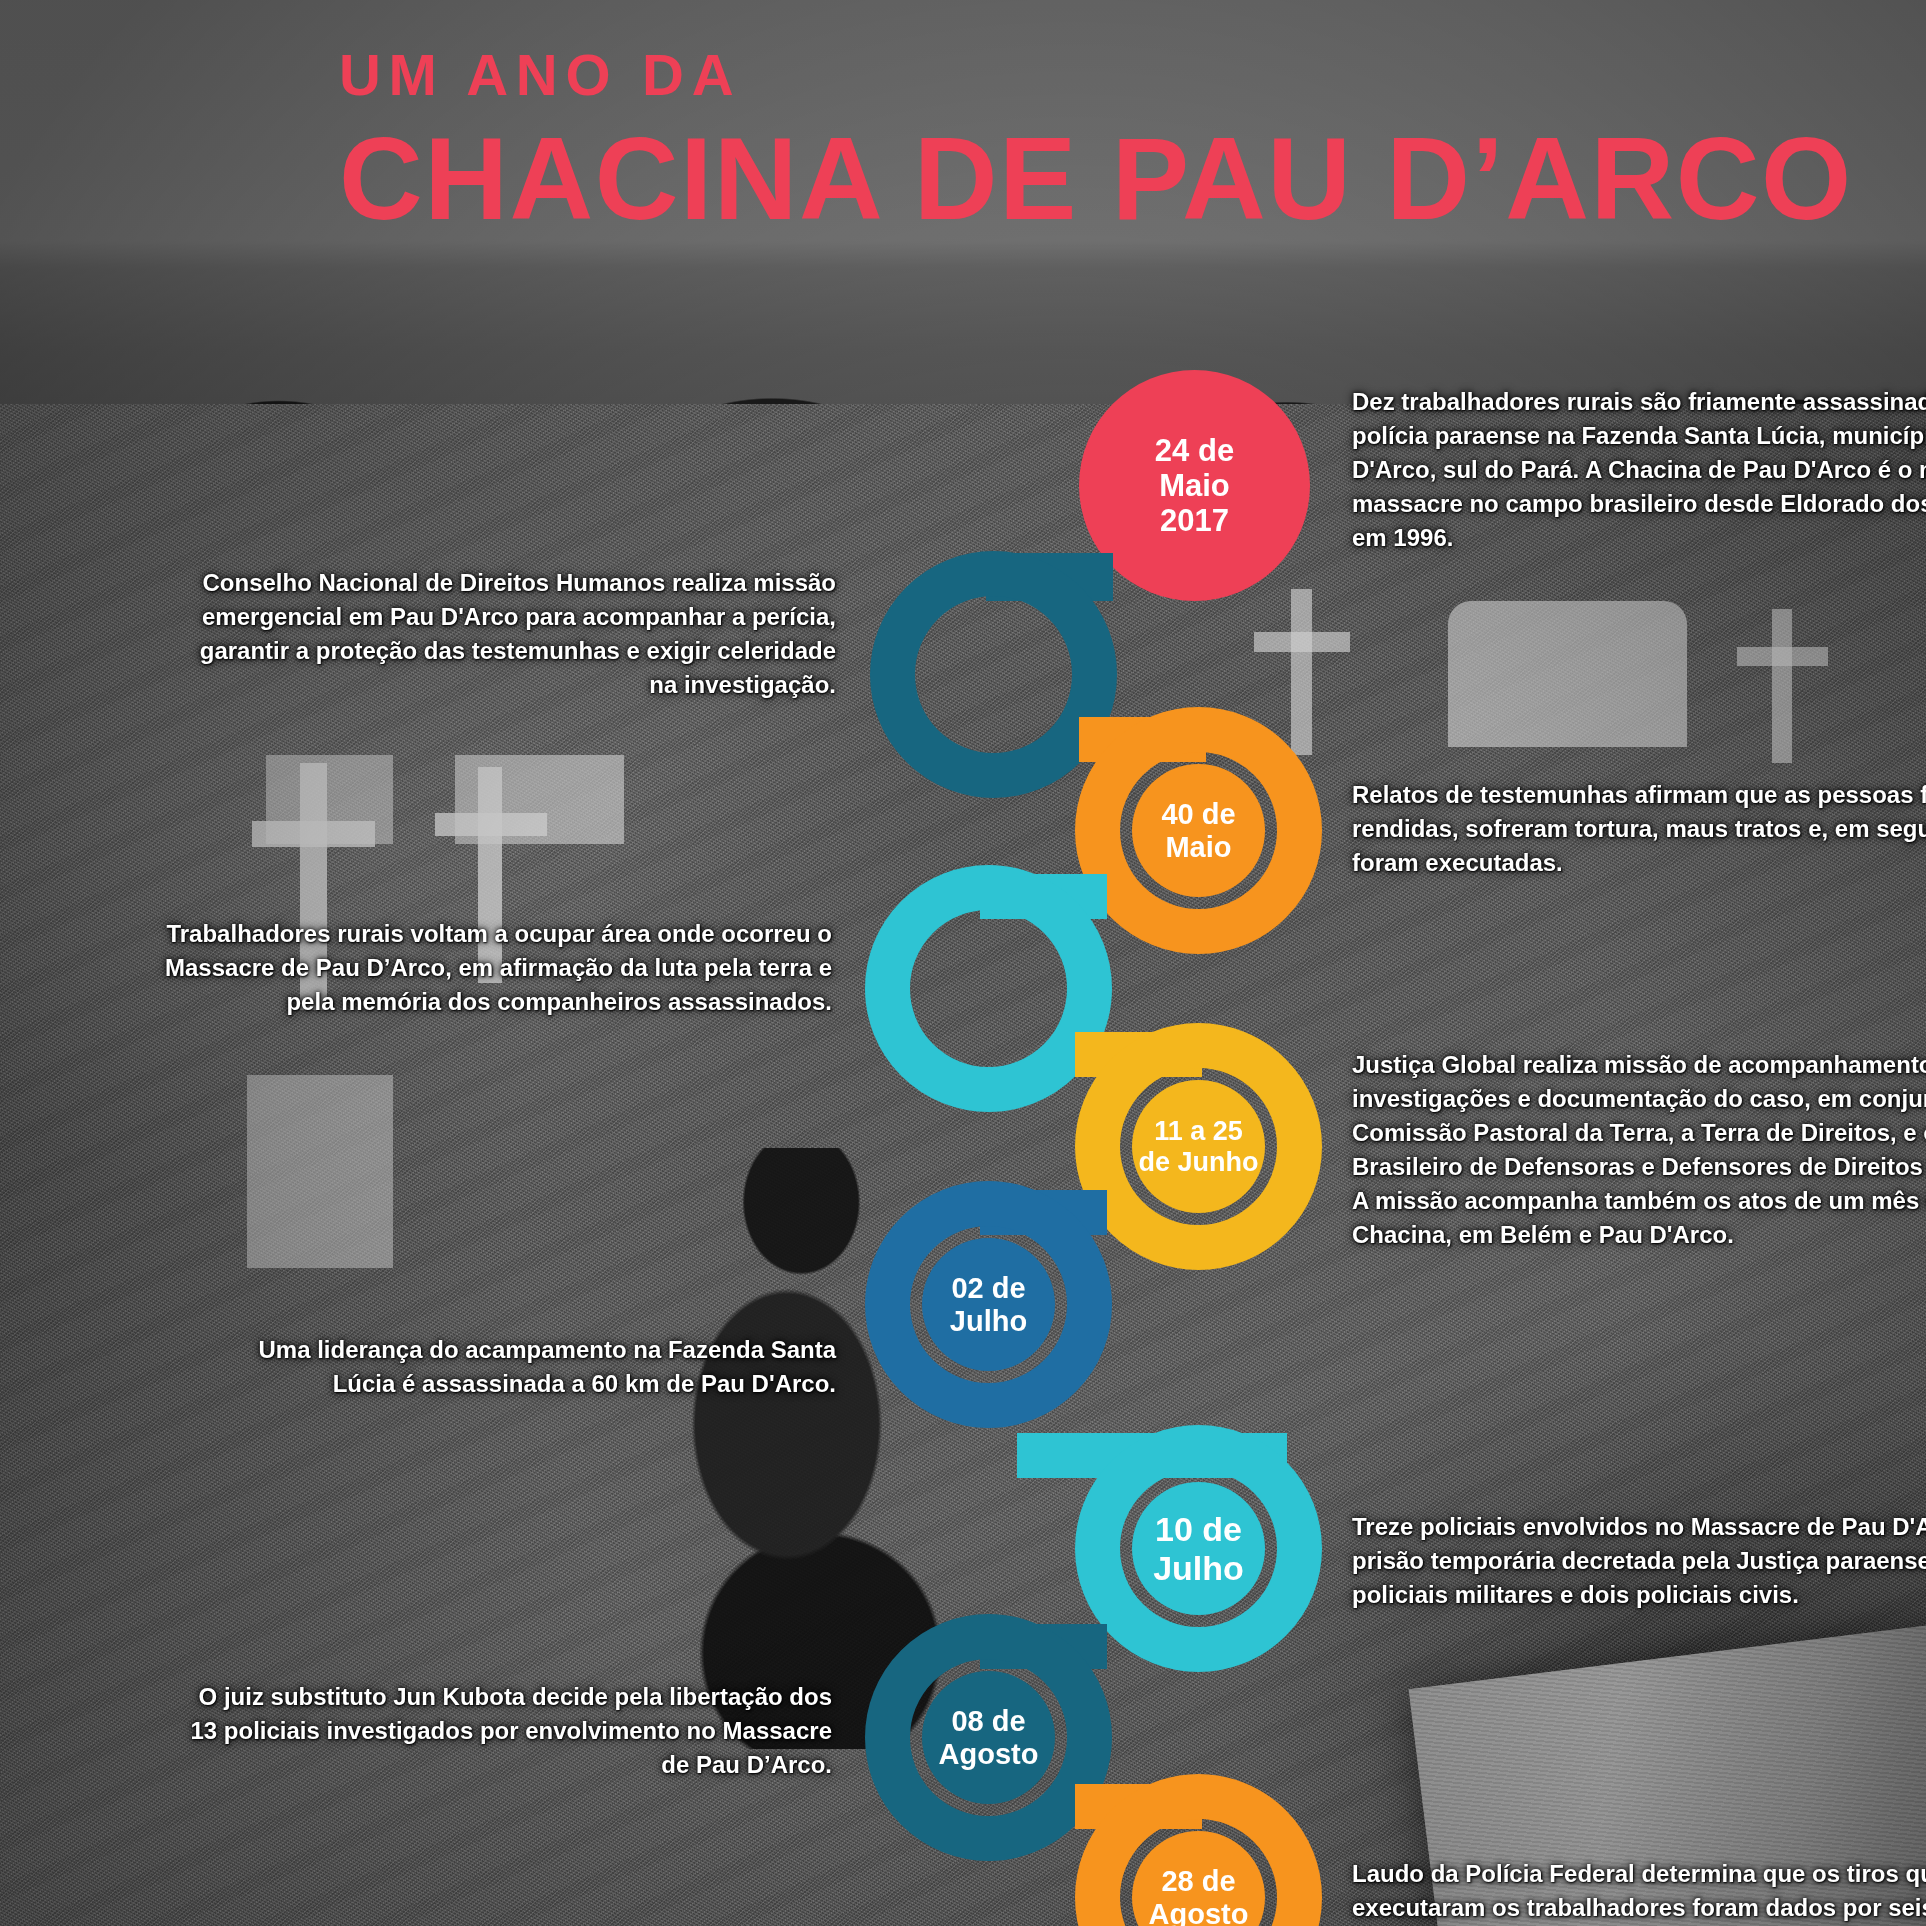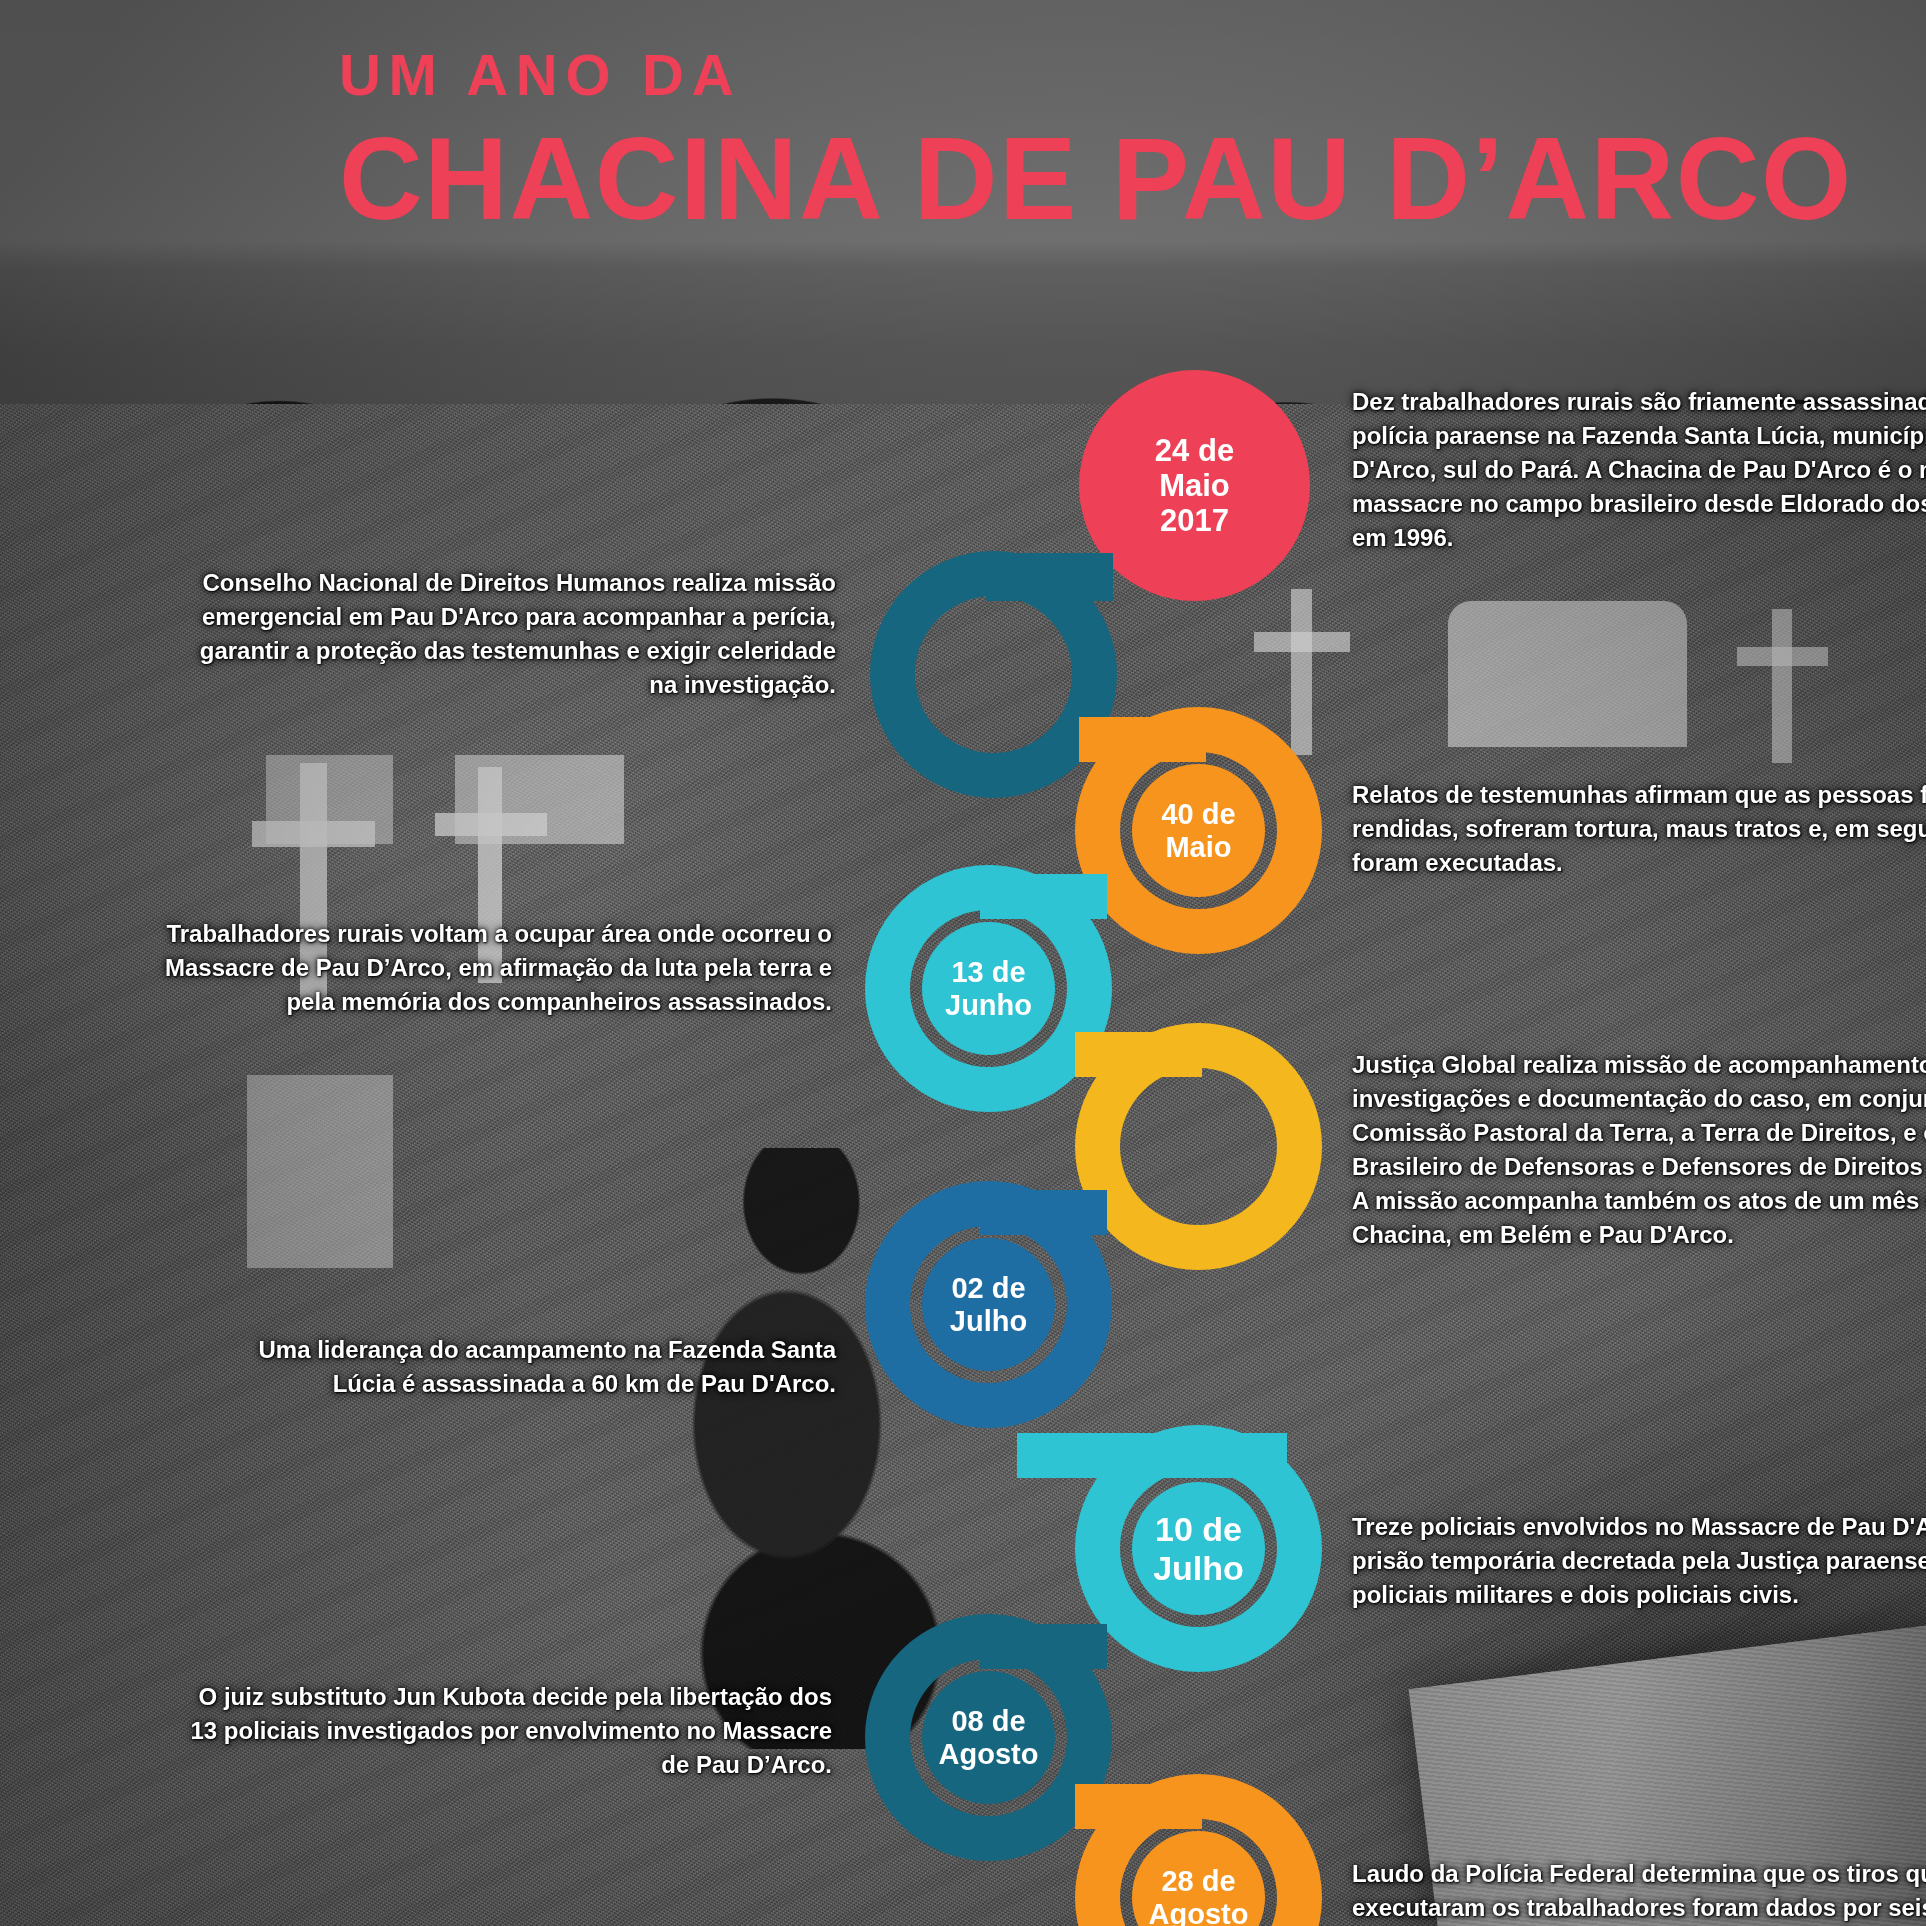--- a/index.html
+++ b/index.html
@@ -188,28 +188,28 @@
 
   <div class="ring" style="left:1075px;top:707px;width:247px;height:247px;border-width:45px;border-color:#f7941e;"></div>
   <div class="disc" style="left:1132px;top:764px;width:133px;height:133px;background:#f7941e;font-size:29px;">
     <span>40 de
 Maio</span>
   </div>
 
   <div class="link" style="left:980px;top:874px;width:127px;height:45px;background:#2ec4d3;"></div>
 
   <div class="ring" style="left:865px;top:865px;width:247px;height:247px;border-width:45px;border-color:#2ec4d3;"></div>
-  <div class="disc" style="left:922px;top:922px;width:133px;height:133px;background:#2ec4d3;font-size:29px;">
-    <span>13 de
-Junho</span>
-  </div>
 
   <div class="link" style="left:1075px;top:1032px;width:127px;height:45px;background:#f4b71d;"></div>
 
   <div class="ring" style="left:1075px;top:1023px;width:247px;height:247px;border-width:45px;border-color:#f4b71d;"></div>
+  <div class="disc" style="left:1132px;top:1080px;width:133px;height:133px;background:#f4b71d;font-size:27px;">
+    <span>11 a 25
+de Junho</span>
+  </div>
 
   <div class="link" style="left:980px;top:1190px;width:127px;height:45px;background:#1f6ea3;"></div>
 
   <div class="ring" style="left:865px;top:1181px;width:247px;height:247px;border-width:45px;border-color:#1f6ea3;"></div>
   <div class="disc" style="left:922px;top:1238px;width:133px;height:133px;background:#1f6ea3;font-size:29px;">
     <span>02 de
 Julho</span>
   </div>
 
   <div class="link" style="left:1017px;top:1433px;width:270px;height:45px;background:#2ec4d3;"></div>

